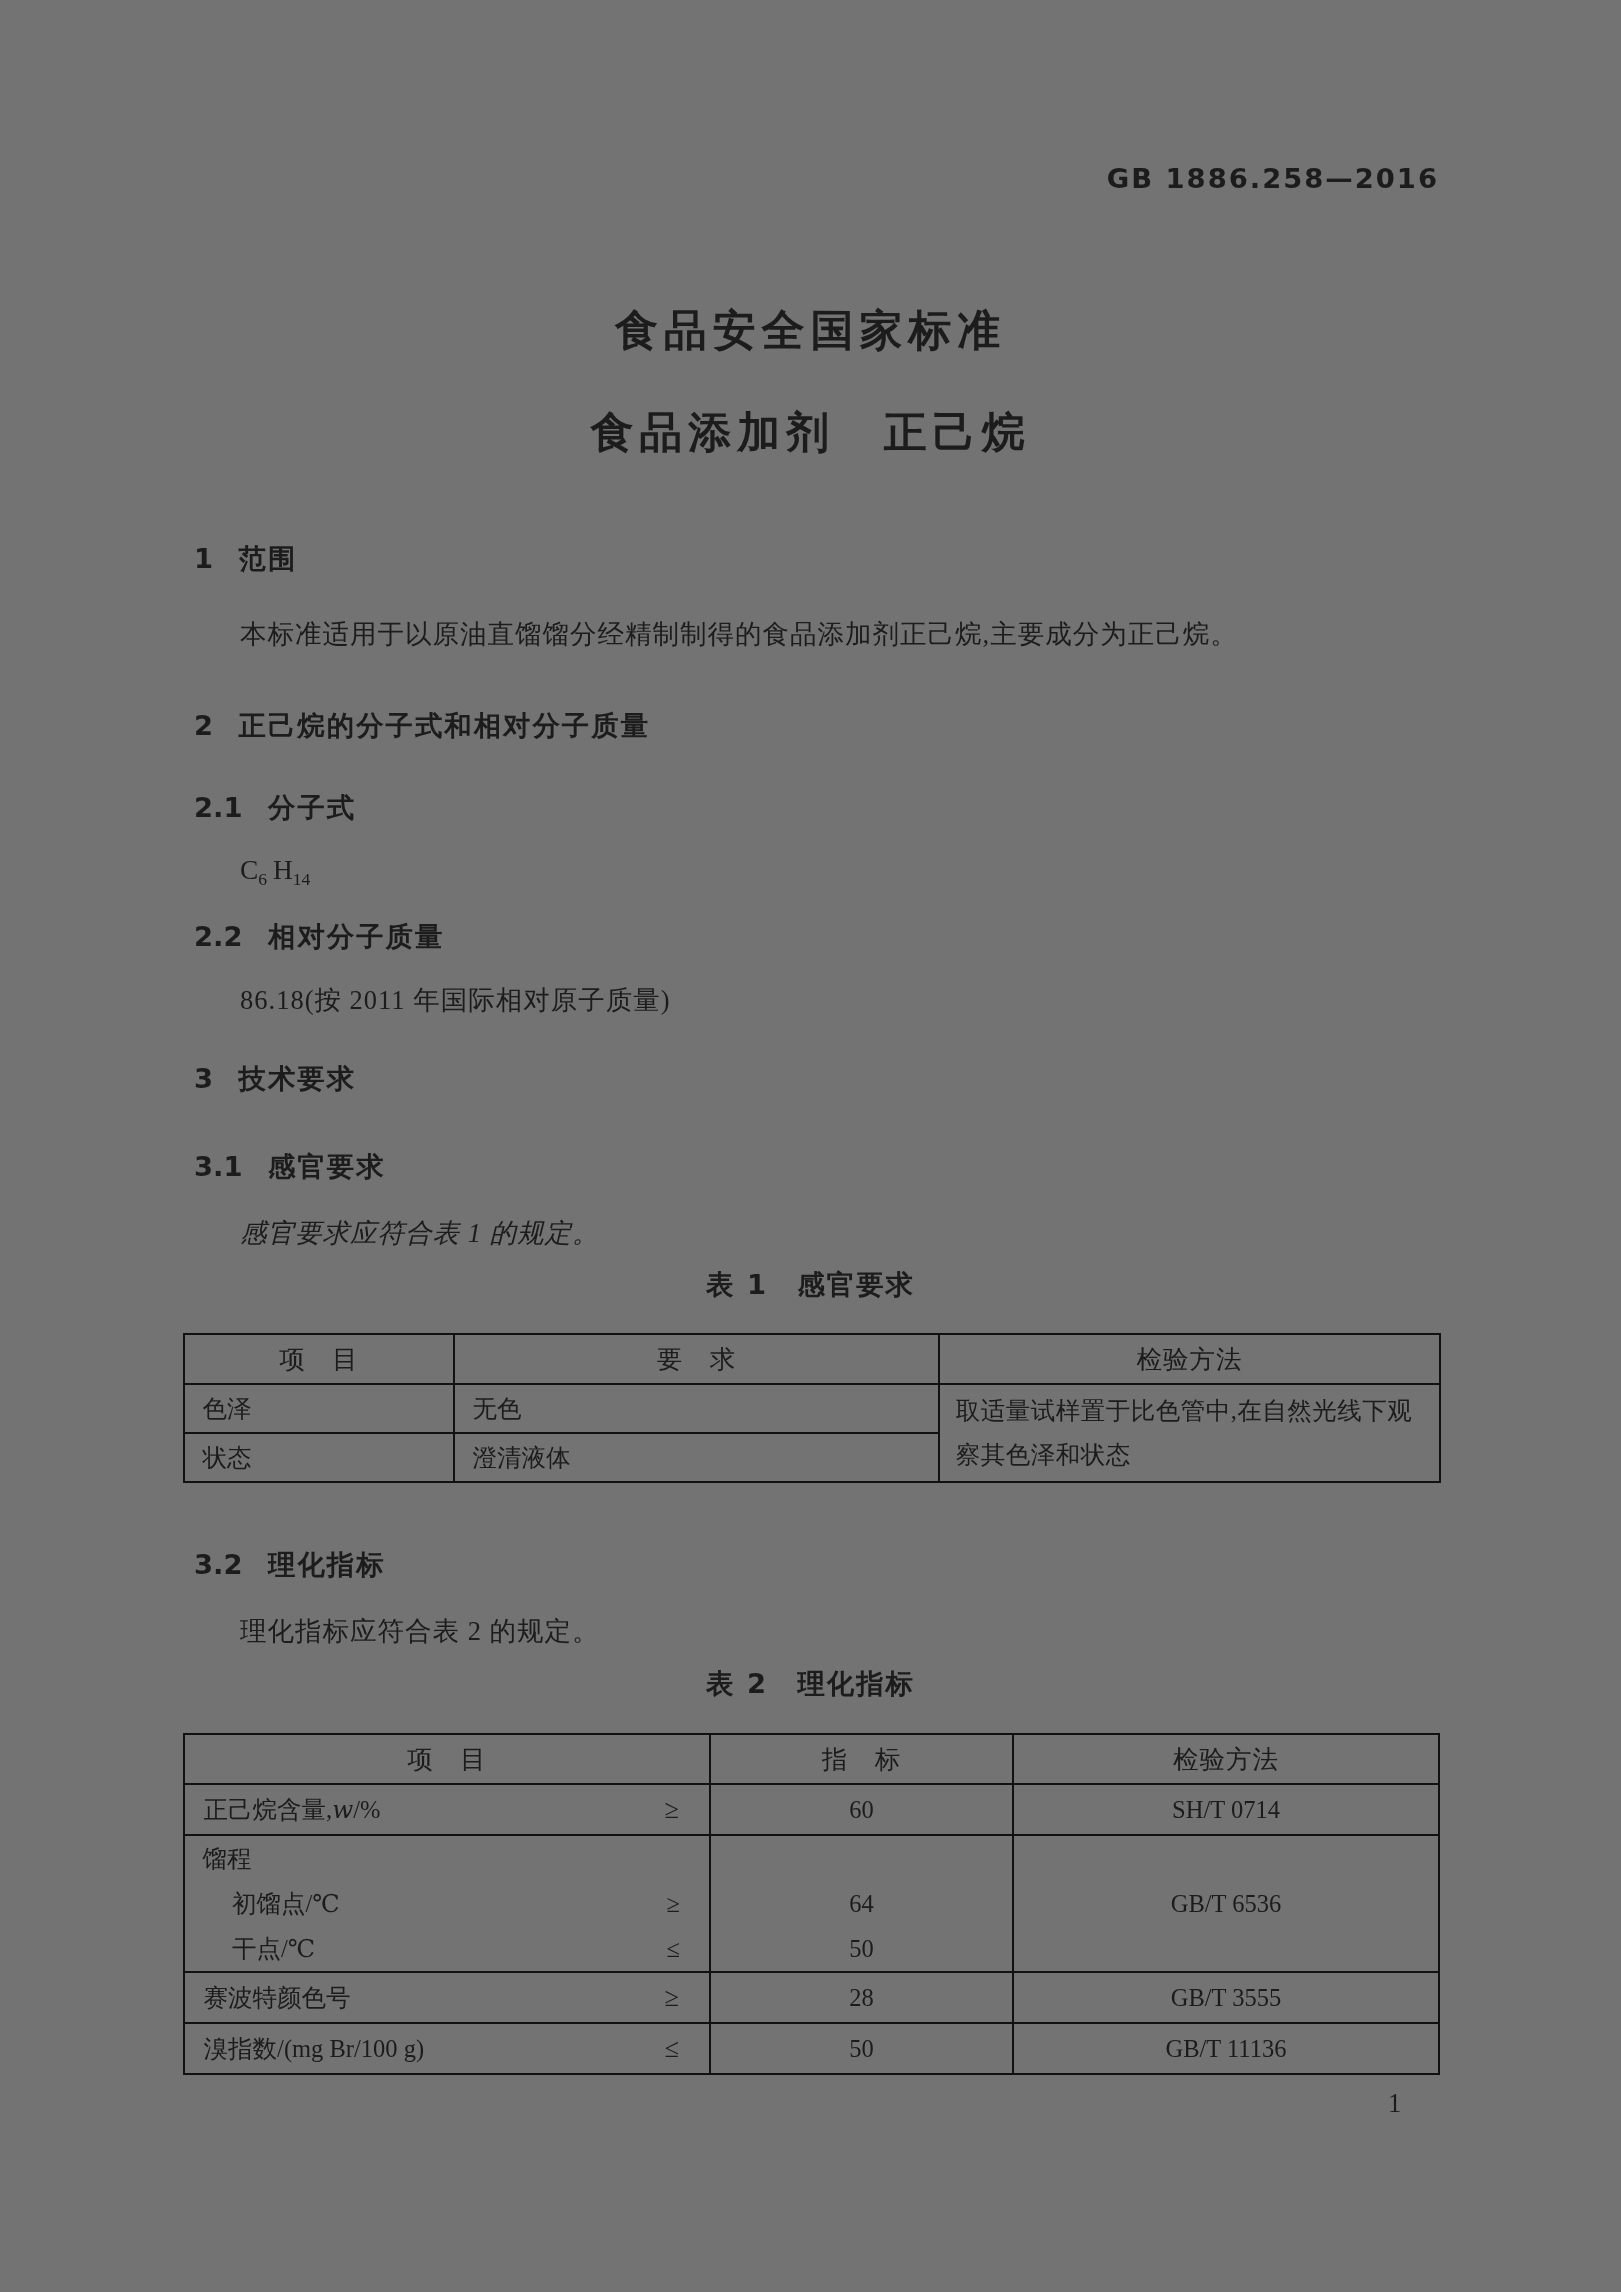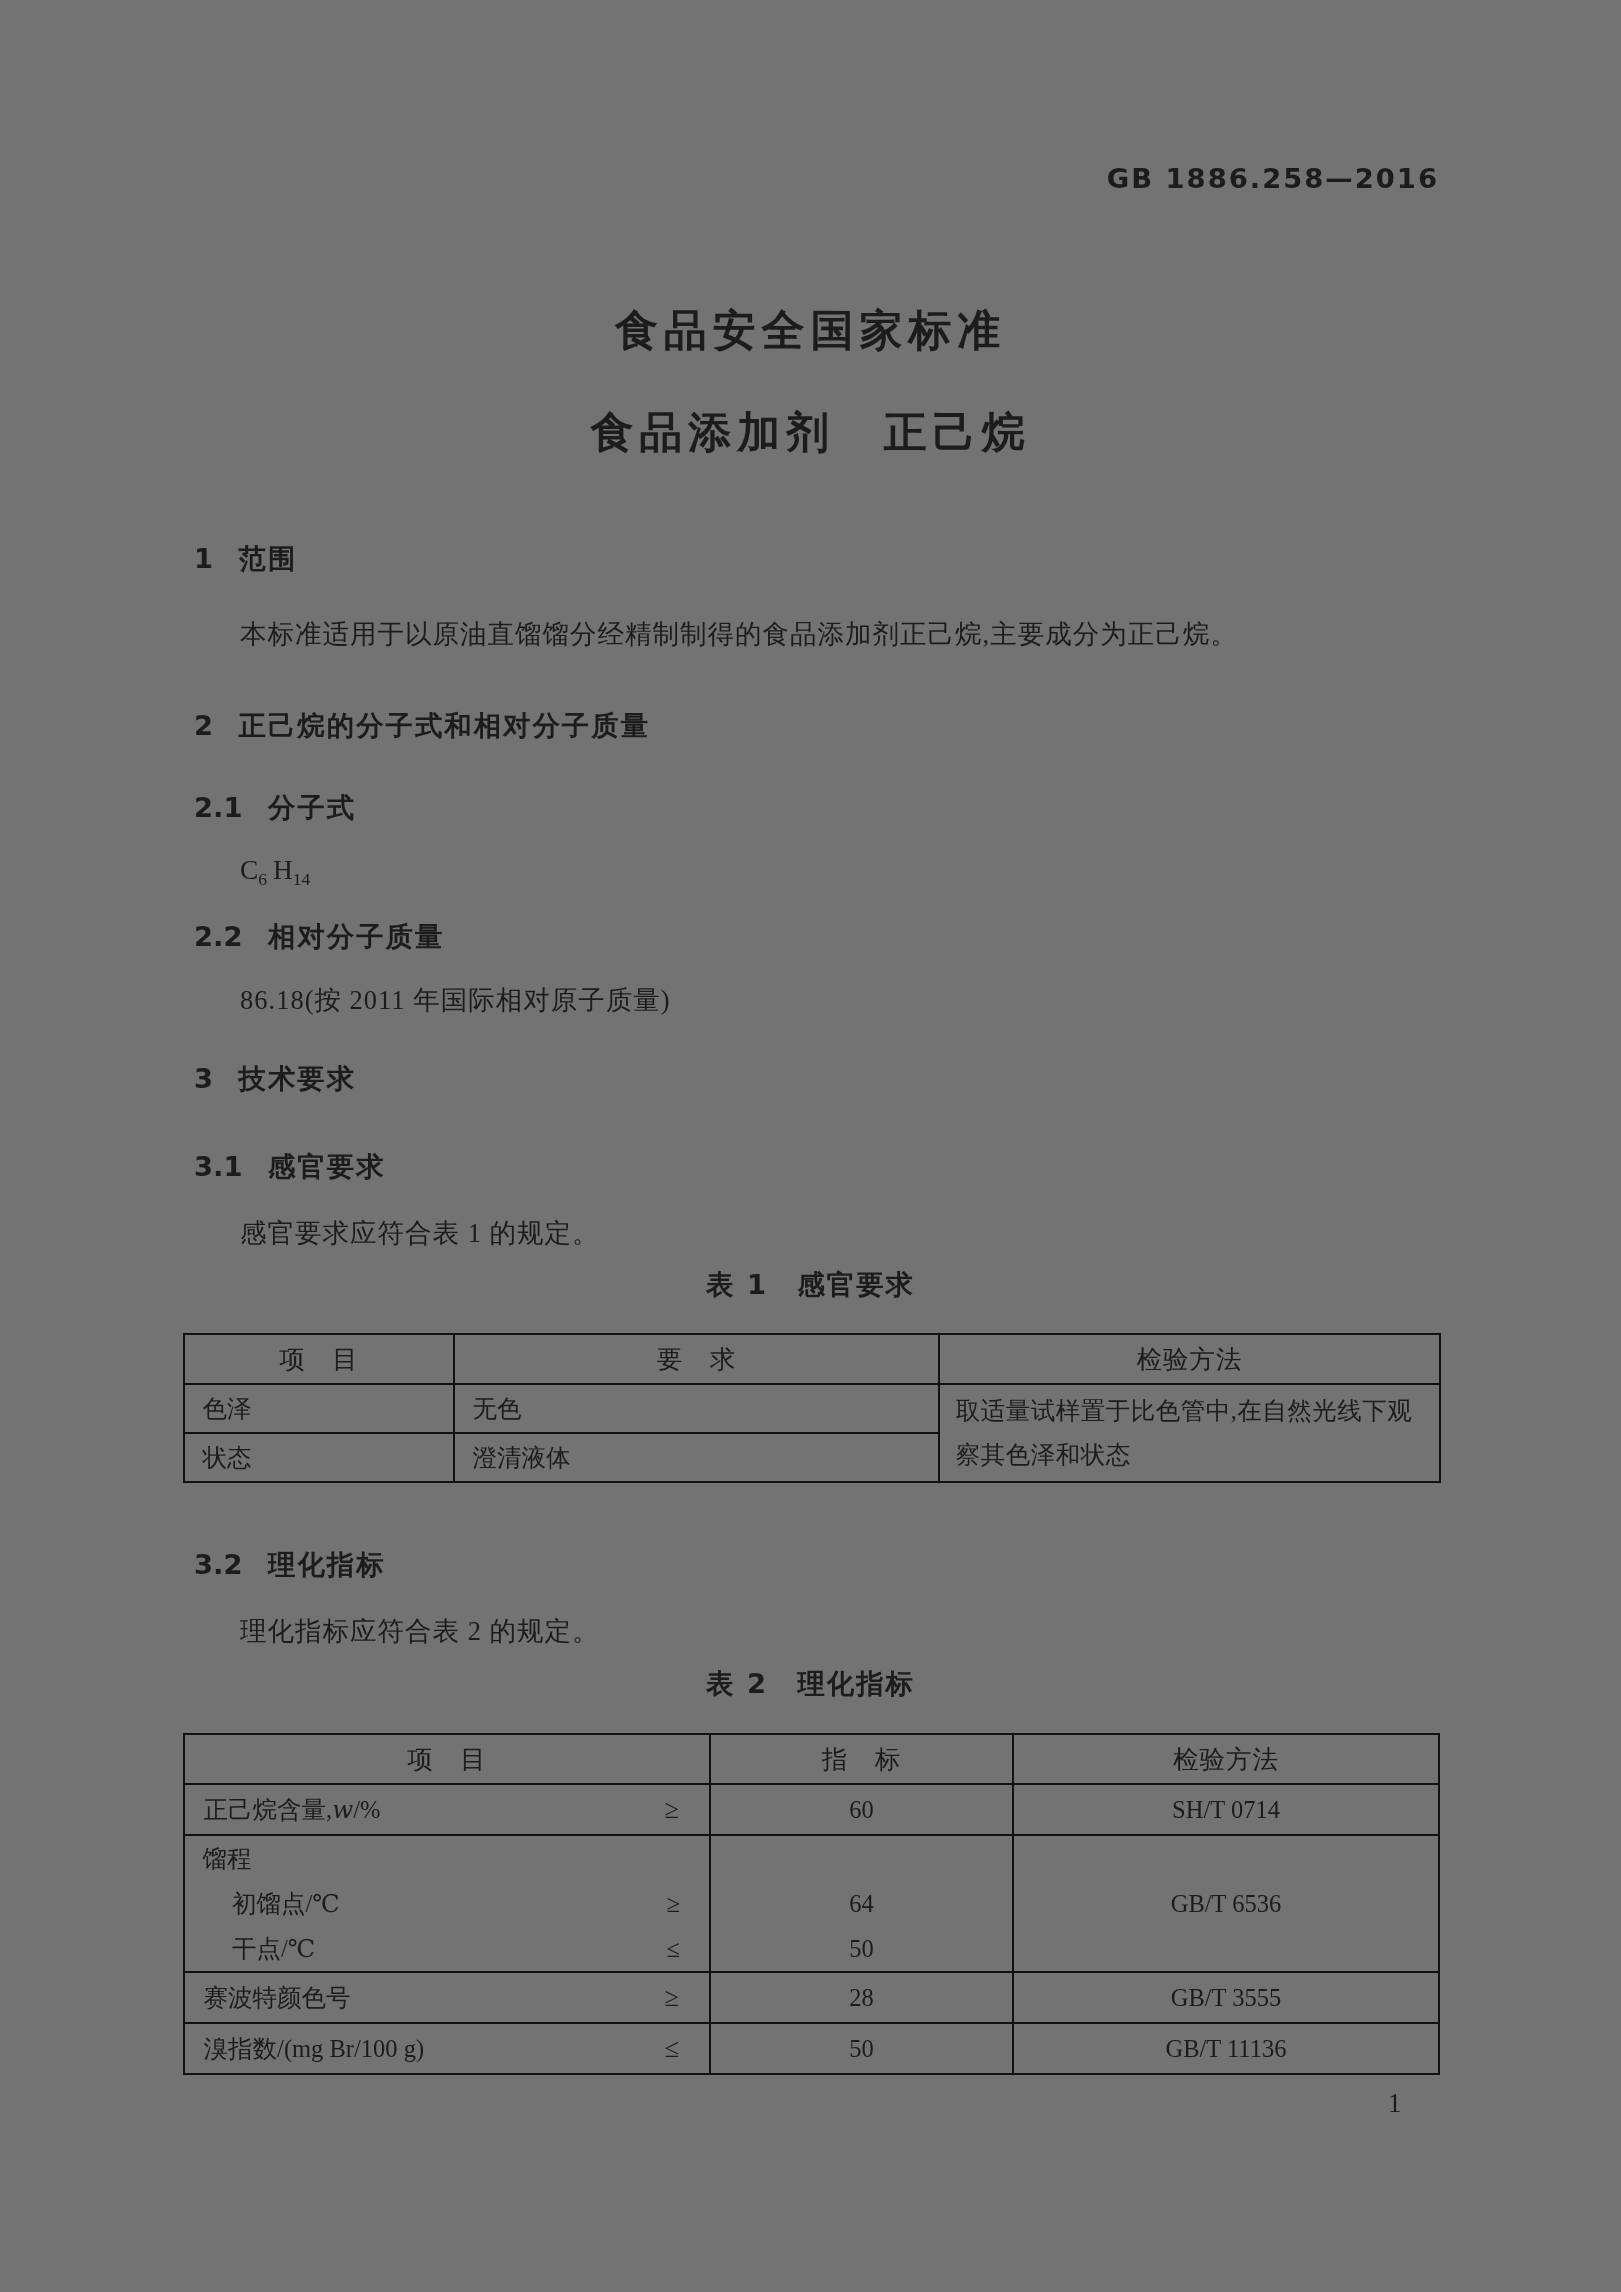--- a/index.html
+++ b/index.html
@@ -125,21 +125,21 @@
   </div>
   <div class="para" style="top:982px;">86.18(按 2011 年国际相对原子质量)</div>
 
   <div class="sec-h" style="top:1061px;">
     <span class="sec-num">3</span><span>技术要求</span>
   </div>
 
   <div class="sec-h" style="top:1149px;">
     <span class="sec-num">3.1</span><span>感官要求</span>
   </div>
-  <div class="para" style="top:1215px;">感官要求应符合表 1 的规定。</div>
+  <div class="para" style="top:1215px;font-style:italic;">感官要求应符合表 1 的规定。</div>
 
   <div class="tbl-caption c1">表 1　感官要求</div>
 
   <table class="std t1">
     <colgroup>
         <col style="width:270px">
         <col style="width:485px">
         <col style="width:501px">
       </colgroup>
     <tbody>

